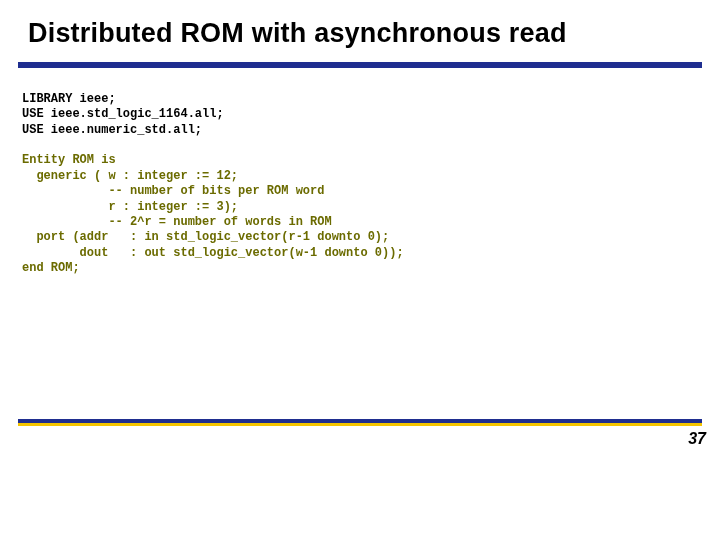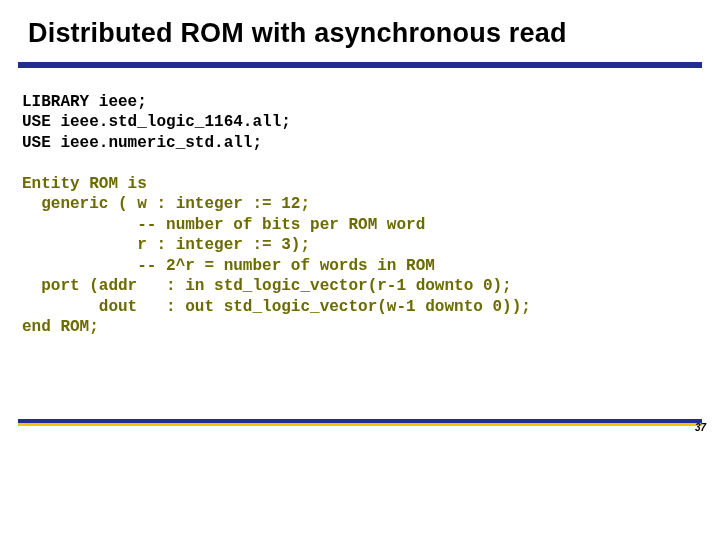--- a/index.html
+++ b/index.html
@@ -35,21 +35,21 @@
     right: 18px;
     height: 6px;
     background: #1f2e90;
   }
   .code-block {
     position: absolute;
     top: 92px;
     left: 22px;
     right: 22px;
     font-family: "Courier New", Courier, monospace;
-    font-size: 16px;
+    font-size: 12px;
     font-weight: bold;
     color: #000;
     white-space: pre;
     line-height: 1.28;
   }
   .code-block .olive {
     color: #6b6b00;
   }
   .footer-rule-blue {
     position: absolute;
@@ -63,22 +63,22 @@
     position: absolute;
     left: 18px;
     right: 18px;
     bottom: 23px;
     height: 3px;
     background: #f4c400;
   }
   .page-num {
     position: absolute;
     right: 14px;
-    bottom: 16px;
-    font-size: 10px;
+    bottom: 1px;
+    font-size: 16px;
     font-weight: bold;
     font-style: italic;
     color: #000;
   }
 </style>
 </head>
 <body>
 
 <div class="slide">
 

